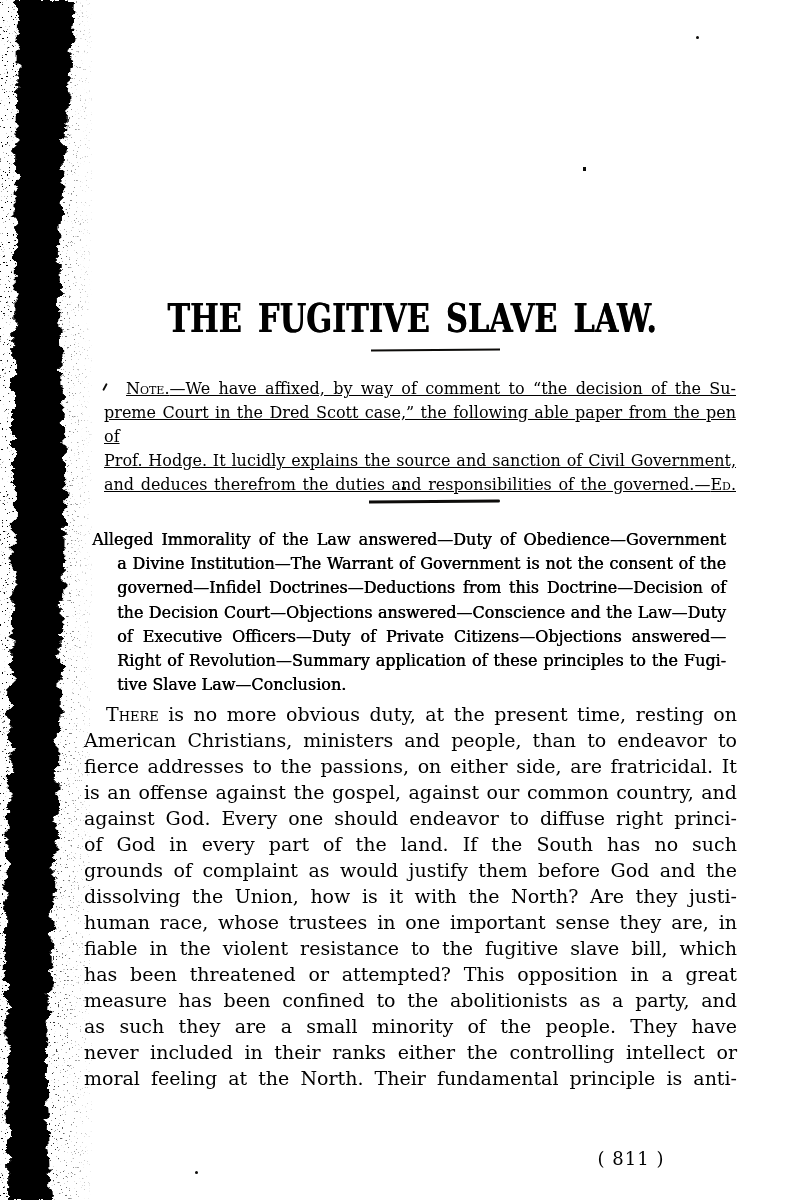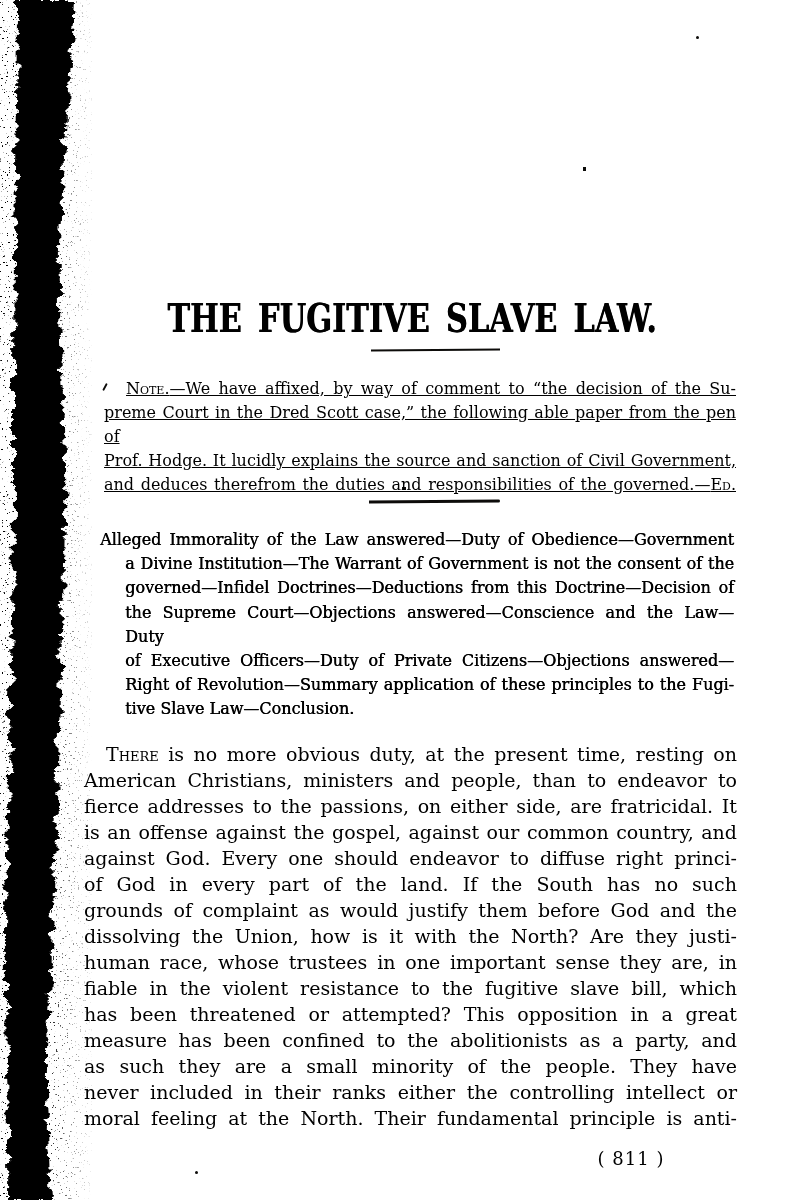--- a/index.html
+++ b/index.html
@@ -24,33 +24,33 @@
   .rule{position:absolute;background:#0d0c0a;}
   .rule1{top:349px;left:371px;width:129px;height:2px;transform:rotate(-0.5deg);}
   .rule2{top:500px;left:369px;width:131px;height:3px;transform:rotate(-0.4deg);border-radius:0 2px 2px 0;}
   .note{
     position:absolute;top:377px;left:104px;width:632px;
     font-size:16px;line-height:24px;text-decoration:underline;
   }
   .note .line{text-align:justify;text-align-last:justify;}
   .note .line.first{padding-left:22px;}
   .toc{
-    position:absolute;top:528px;left:100px;width:634px;
+    position:absolute;top:528px;left:92px;width:634px;
     font-size:16px;line-height:24.2px;
     text-shadow:0.4px 0 0 currentColor;
   }
   .toc .line{text-align:justify;text-align-last:justify;}
   .toc .line.cont{padding-left:25px;}
   .toc .line.last{text-align:left;text-align-last:left;}
   .bodytext{
     position:absolute;top:701px;left:84px;width:653px;
     font-size:19px;line-height:26px;
   }
   .bodytext .line{text-align:justify;text-align-last:justify;}
-  .bodytext .line.first{padding-left:22px;margin-top:40px;}
+  .bodytext .line.first{padding-left:22px;}
   .sc{font-variant:small-caps;}
   .pageno{
     position:absolute;top:1148px;left:585px;width:92px;
     text-align:center;font-size:18px;letter-spacing:1px;
   }
   .dust{position:absolute;background:#0d0c0a;border-radius:50%;}
   .d1{left:696px;top:36px;width:3px;height:3px;}
   .d2{left:583px;top:167px;width:3px;height:4px;border-radius:0;}
   .d3{left:402px;top:487px;width:4px;height:3px;border-radius:0;}
   .d4{left:195px;top:1171px;width:3px;height:3px;}
@@ -114,21 +114,21 @@
     <div class="line">Prof. Hodge. It lucidly explains the source and sanction of Civil Government,</div>
     <div class="line"><span>and deduces therefrom the duties and responsibilities of the governed.—</span><span class="sc">Ed.</span></div>
   </div>
 
   <div class="rule rule2"></div>
 
   <div class="toc">
     <div class="line">Alleged Immorality of the Law answered—Duty of Obedience—Government</div>
     <div class="line cont">a Divine Institution—The Warrant of Government is not the consent of the</div>
     <div class="line cont">governed—Infidel Doctrines—Deductions from this Doctrine—Decision of</div>
-    <div class="line cont">the Supreme Court—Objections answered—Conscience and the Law—Duty</div>
+    <div class="line cont">the Decision Court—Objections answered—Conscience and the Law—Duty</div>
     <div class="line cont">of Executive Officers—Duty of Private Citizens—Objections answered—</div>
     <div class="line cont">Right of Revolution—Summary application of these principles to the Fugi-</div>
     <div class="line cont last">tive Slave Law—Conclusion.</div>
   </div>
 
   <div class="bodytext">
     <div class="line first"><span class="sc">There</span><span> is no more obvious duty, at the present time, resting on</span></div>
     <div class="line">American Christians, ministers and people, than to endeavor to</div>
     <div class="line">fierce addresses to the passions, on either side, are fratricidal. It</div>
     <div class="line">is an offense against the gospel, against our common country, and</div>

